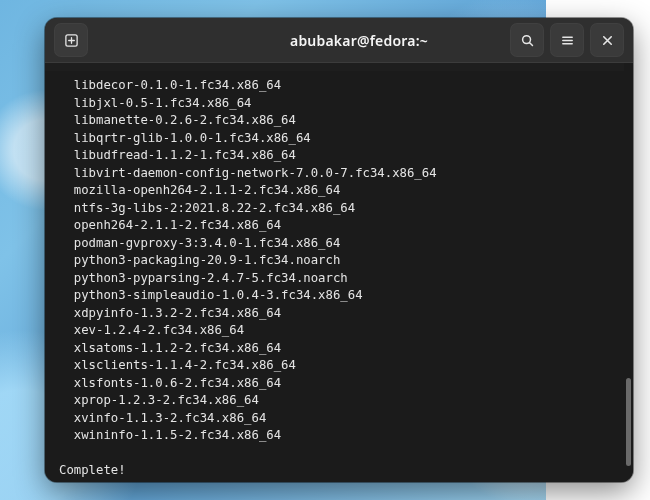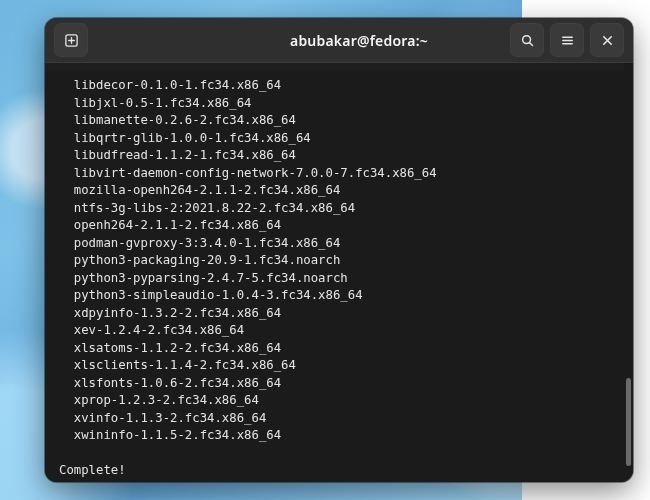--- a/index.html
+++ b/index.html
@@ -14,20 +14,21 @@
     width: 522px;
     height: 500px;
     position: relative;
     background:
       radial-gradient(circle at 8% 30%, rgba(255,255,255,.55) 0 30px, transparent 60px),
       radial-gradient(circle at 4% 90%, rgba(180,230,255,.7) 0 60px, transparent 120px),
       radial-gradient(circle at 96% 85%, rgba(255,255,255,.55) 0 35px, transparent 80px),
       radial-gradient(circle at 95% 20%, rgba(150,205,245,.8) 0 50px, transparent 110px),
       linear-gradient(135deg, #6fb6e1 0%, #7fc2e8 25%, #5da2d6 55%, #9fd4f0 100%);
     background-color: #6fb6e1;
+    padding-left: 24px;
   }
   .window {
     position: absolute;
     left: 45px;
     top: 18px;
     width: 588px;
     height: 464px;
     border-radius: 12px;
     overflow: hidden;
     background: #1e1e1e;

